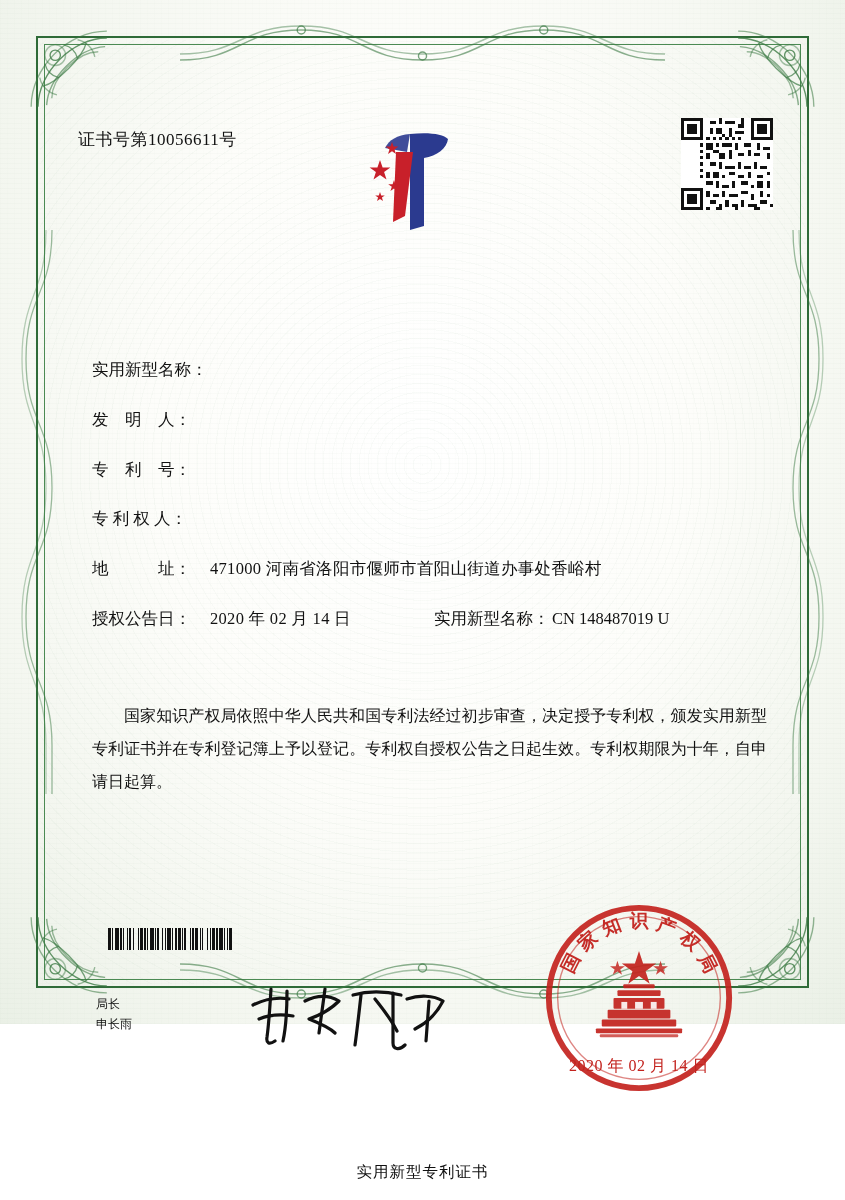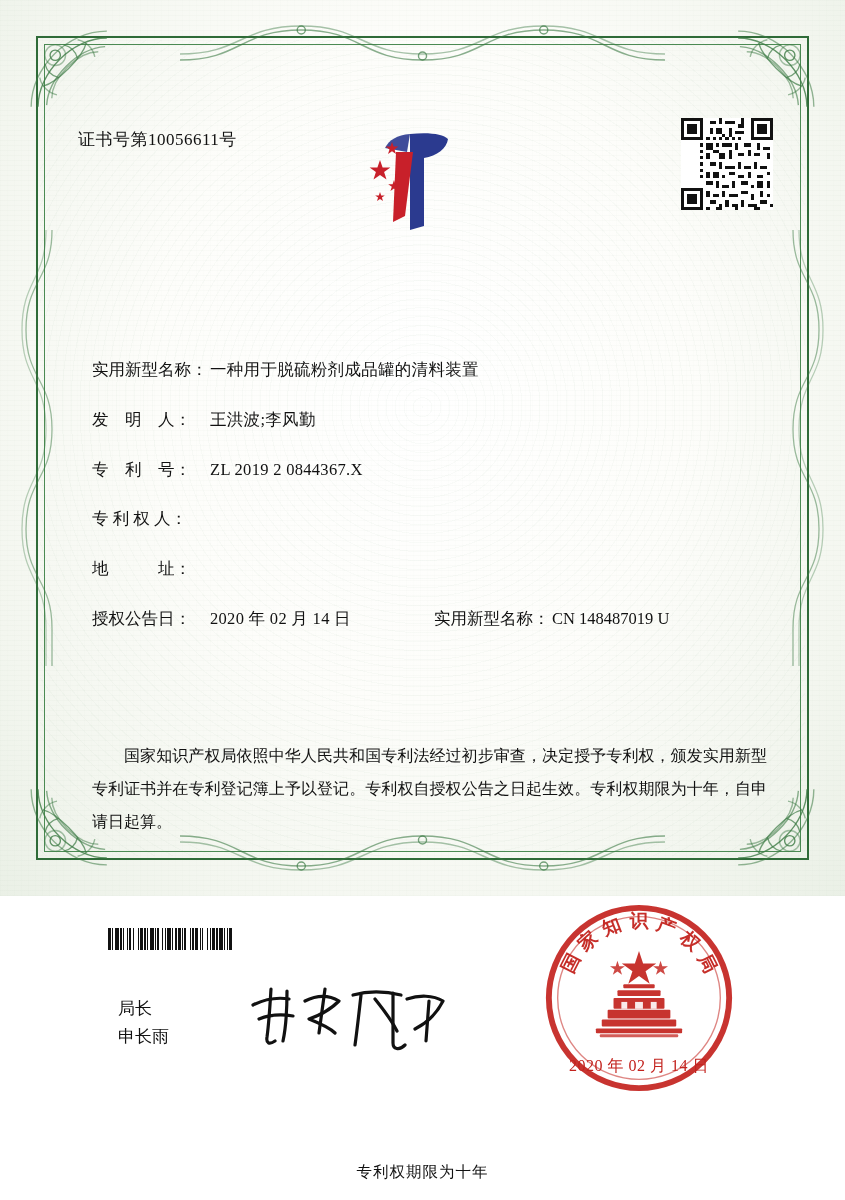--- a/index.html
+++ b/index.html
@@ -12,21 +12,21 @@
     font-family: "Liberation Serif", "DejaVu Serif", serif;
     color: #1a1a1a;
     position: relative;
     overflow: hidden;
   }
 
   
   .cert-page {
     position: absolute;
     left: 0; top: 0;
-    width: 845px; height: 896px;
+    width: 845px; height: 1024px;
     background:
       radial-gradient(ellipse at 50% 42%, #ffffff 0%, #fdfdfa 45%, #f3f6ef 78%, #eaf0e6 100%);
   }
 
   
   .texture {
     position: absolute; inset: 0;
     opacity: .5;
     background-image:
       repeating-linear-gradient(0deg, rgba(120,160,120,.055) 0px, rgba(120,160,120,.055) 1px, transparent 1px, transparent 5px),
@@ -152,21 +152,20 @@
   .field-row.split .second-value { flex: 0 0 auto; }
 
   
   .body-text {
     position: absolute;
     left: 92px; right: 78px; top: 700px;
     font-size: 16px;
     line-height: 2.05;
     color: #111;
     text-align: justify;
-    margin-top: 40px;
   }
   .body-text p {
     margin: 0 0 2px 0;
     text-indent: 2em;
   }
 
   
   .barcode {
     position: absolute;
     left: 108px; top: 928px;
@@ -176,22 +175,22 @@
   }
   .barcode i {
     display: block;
     background: #111;
     height: 100%;
   }
 
   
   .sig-labels {
     position: absolute;
-    left: 118px; top: 995px;
-    font-size: 17px;
+    left: 96px; top: 995px;
+    font-size: 12px;
     line-height: 1.65;
     color: #111;
   }
   .signature {
     position: absolute;
     left: 243px; top: 975px;
     width: 210px; height: 80px;
     color: #111;
   }
   .signature svg { width: 100%; height: 100%; display: block; }
@@ -454,35 +453,33 @@
         <rect x="17" y="28" width="1" height="1"></rect>
           <rect x="23" y="28" width="2" height="1"></rect>
       </g>
     </svg>
   </div>
 
 
   <div class="fields">
     <div class="field-row">
       <div class="field-label">实用新型名称：</div>
-      <div class="field-value">一种用于脱硫粉剂成品罐的清料装置</div>
     </div>
     <div class="field-row">
       <div class="field-label">发　明　人：</div>
-      <div class="field-value">王洪波;李风勤</div>
     </div>
     <div class="field-row">
       <div class="field-label">专　利　号：</div>
-      <div class="field-value">ZL 2019 2 0844367.X</div>
     </div>
     <div class="field-row">
       <div class="field-label">专 利 权 人：</div>
     </div>
     <div class="field-row">
       <div class="field-label">地　　　址：</div>
+      <div class="field-value">471000 河南省洛阳市偃师市首阳山街道办事处香峪村</div>
     </div>
     <div class="field-row split">
       <div class="field-label">授权公告日：</div>
       <div class="field-value" style="flex:0 0 180px">2020 年 02 月 14 日</div>
       <div class="second-label">实用新型名称：</div>
       <div class="second-value">CN 148487019 U</div>
     </div>
   </div>
 
   <div class="body-text">
@@ -611,14 +608,14 @@
         <rect x="112" y="104" width="6" height="7" fill="#fff" opacity=".9"></rect>
         <rect x="78" y="92" width="44" height="6" rx="1"></rect>
         <rect x="84" y="86" width="32" height="4" rx="1"></rect>
         <rect x="56" y="131" width="88" height="5" rx="1"></rect>
         <rect x="60" y="137" width="80" height="3" rx="1" opacity=".8"></rect>
       </g>
     </svg>
   </div>
   <div class="seal-date">2020 年 02 月 14 日</div>
 
-  <div class="outside-note">专利权期限为十年</div>
+  <div class="outside-note">实用新型专利证书</div>
 </div>
 
 </body></html>

